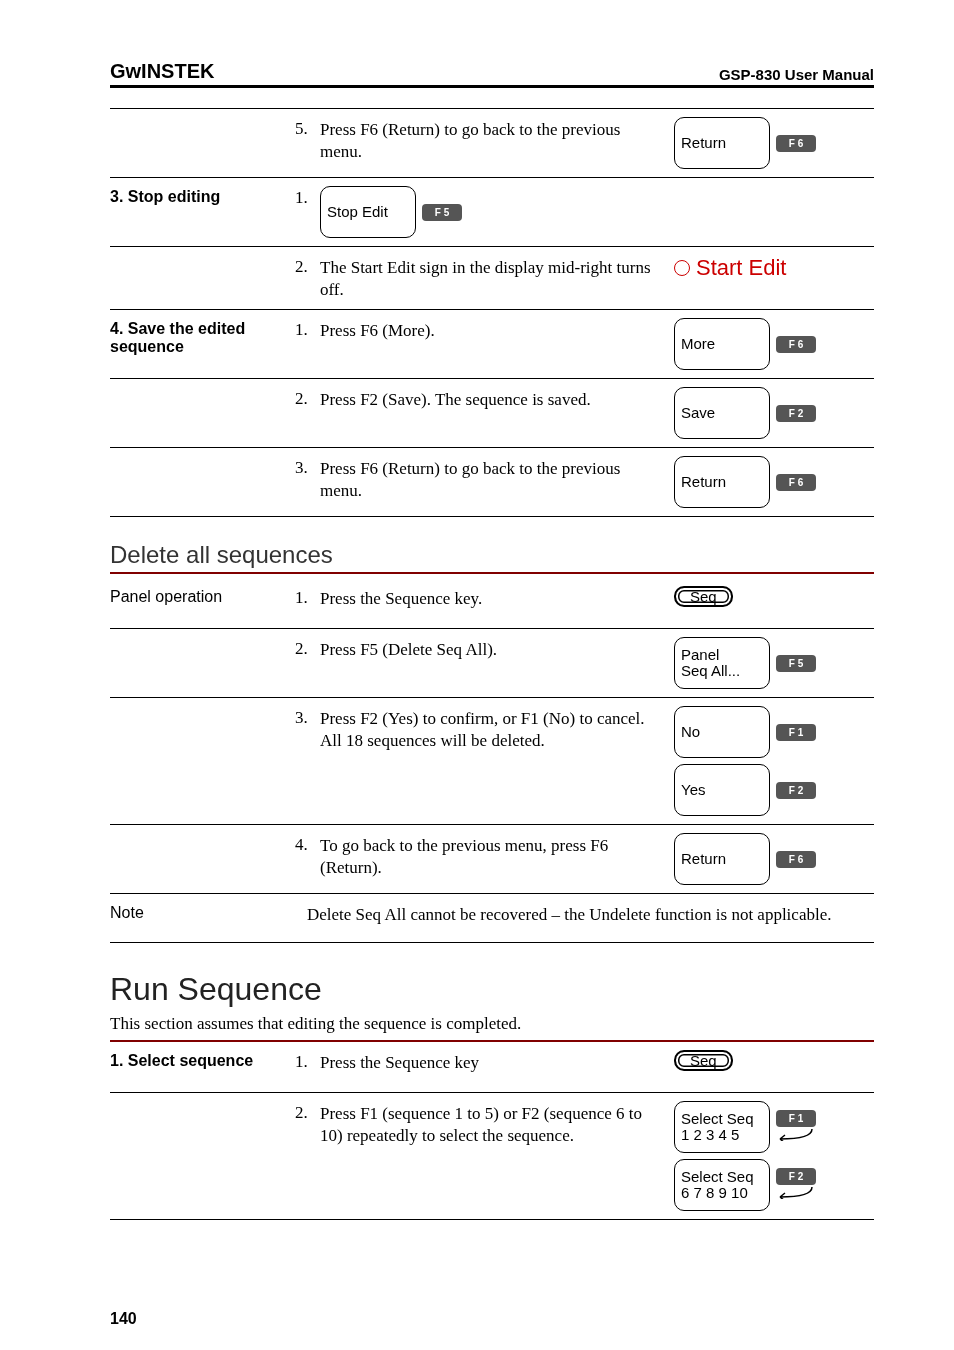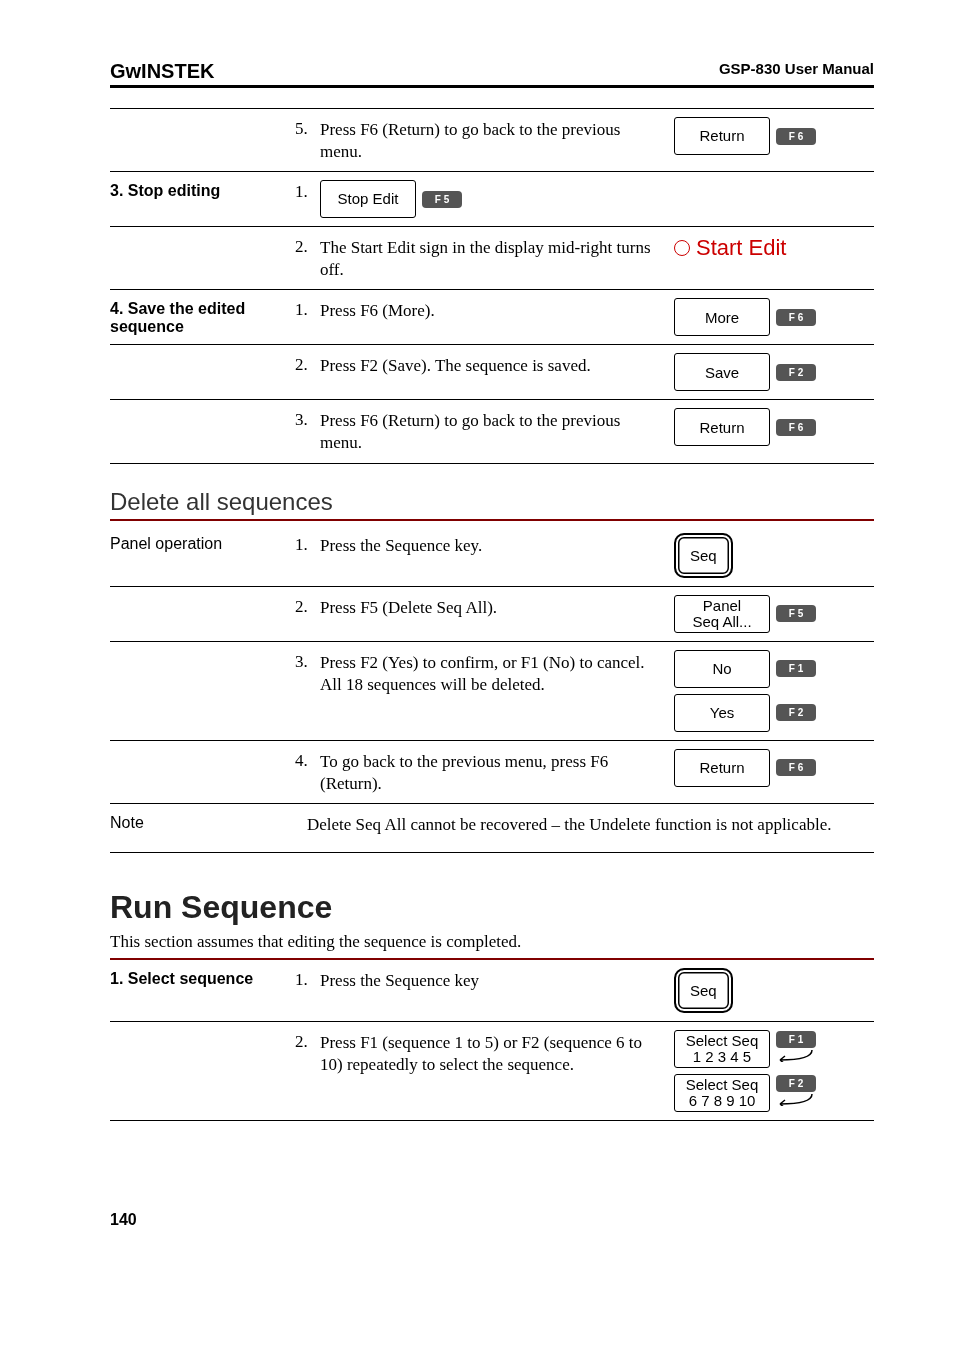--- a/index.html
+++ b/index.html
@@ -7,21 +7,21 @@
     font-family: Georgia, 'Times New Roman', serif;
     background: #fff;
     width: 954px;
     margin: 0 auto;
     padding: 60px 80px 40px 110px;
     color: #000;
   }
   .header-bar {
     display: flex;
     justify-content: space-between;
-    align-items: flex-start;
+    align-items: flex-end;
     border-bottom: 3px solid #000;
     padding-bottom: 2px;
     margin-bottom: 20px;
   }
   .logo {
     font-family: Arial, sans-serif;
     font-weight: 900;
     font-size: 20px;
     letter-spacing: 0px;
   }
@@ -70,26 +70,25 @@
     gap: 6px;
     align-items: flex-start;
   }
   .softkey-group {
     display: flex;
     align-items: center;
     gap: 6px;
   }
   .softkey-label {
     border: 1.5px solid #000;
-    border-radius: 3px;
+    border-radius: 10px;
     font-family: Arial, sans-serif;
     font-size: 15px;
-    text-align: center;
     min-width: 96px;
-    height: 38px;
+    height: 52px;
     display: flex;
     flex-direction: column;
     justify-content: center;
     line-height: 1.05;
     padding: 2px 6px;
   }
   .fkey {
     background: #555;
     color: #fff;
     font-family: Arial, sans-serif;
@@ -106,21 +105,21 @@
     margin-left: -2px;
   }
   .hardkey {
     display: inline-flex;
     align-items: center;
     justify-content: center;
     border: 2.5px double #000;
     border-radius: 10px;
     font-family: Arial, sans-serif;
     font-size: 15px;
-    padding: 12px 14px;
+    padding: 0 14px;
     background: #fff;
     box-shadow: inset 0 0 0 2px #fff, inset 0 0 0 3.5px #000;
   }
   .start-edit {
     color: #cc0000;
     font-family: Arial, sans-serif;
     font-size: 22px;
     display: flex;
     align-items: center;
     gap: 6px;
@@ -137,24 +136,24 @@
     font-weight: normal;
     font-size: 24px;
     color: #333;
     border-bottom: 2.5px solid #800000;
     padding-bottom: 3px;
     margin-top: 24px;
     margin-bottom: 4px;
   }
   .section-h2 {
     font-family: Arial, sans-serif;
-    font-weight: bold;
+    font-weight: normal;
     font-size: 32px;
     color: #222;
-    margin-top: 36px;
+    margin-top: 28px;
     margin-bottom: 6px;
   }
   .intro-text {
     font-family: Georgia, serif;
     font-size: 17px;
     margin-bottom: 6px;
   }
   .panel-op-label {
     font-family: Arial, sans-serif;
     font-weight: normal;

